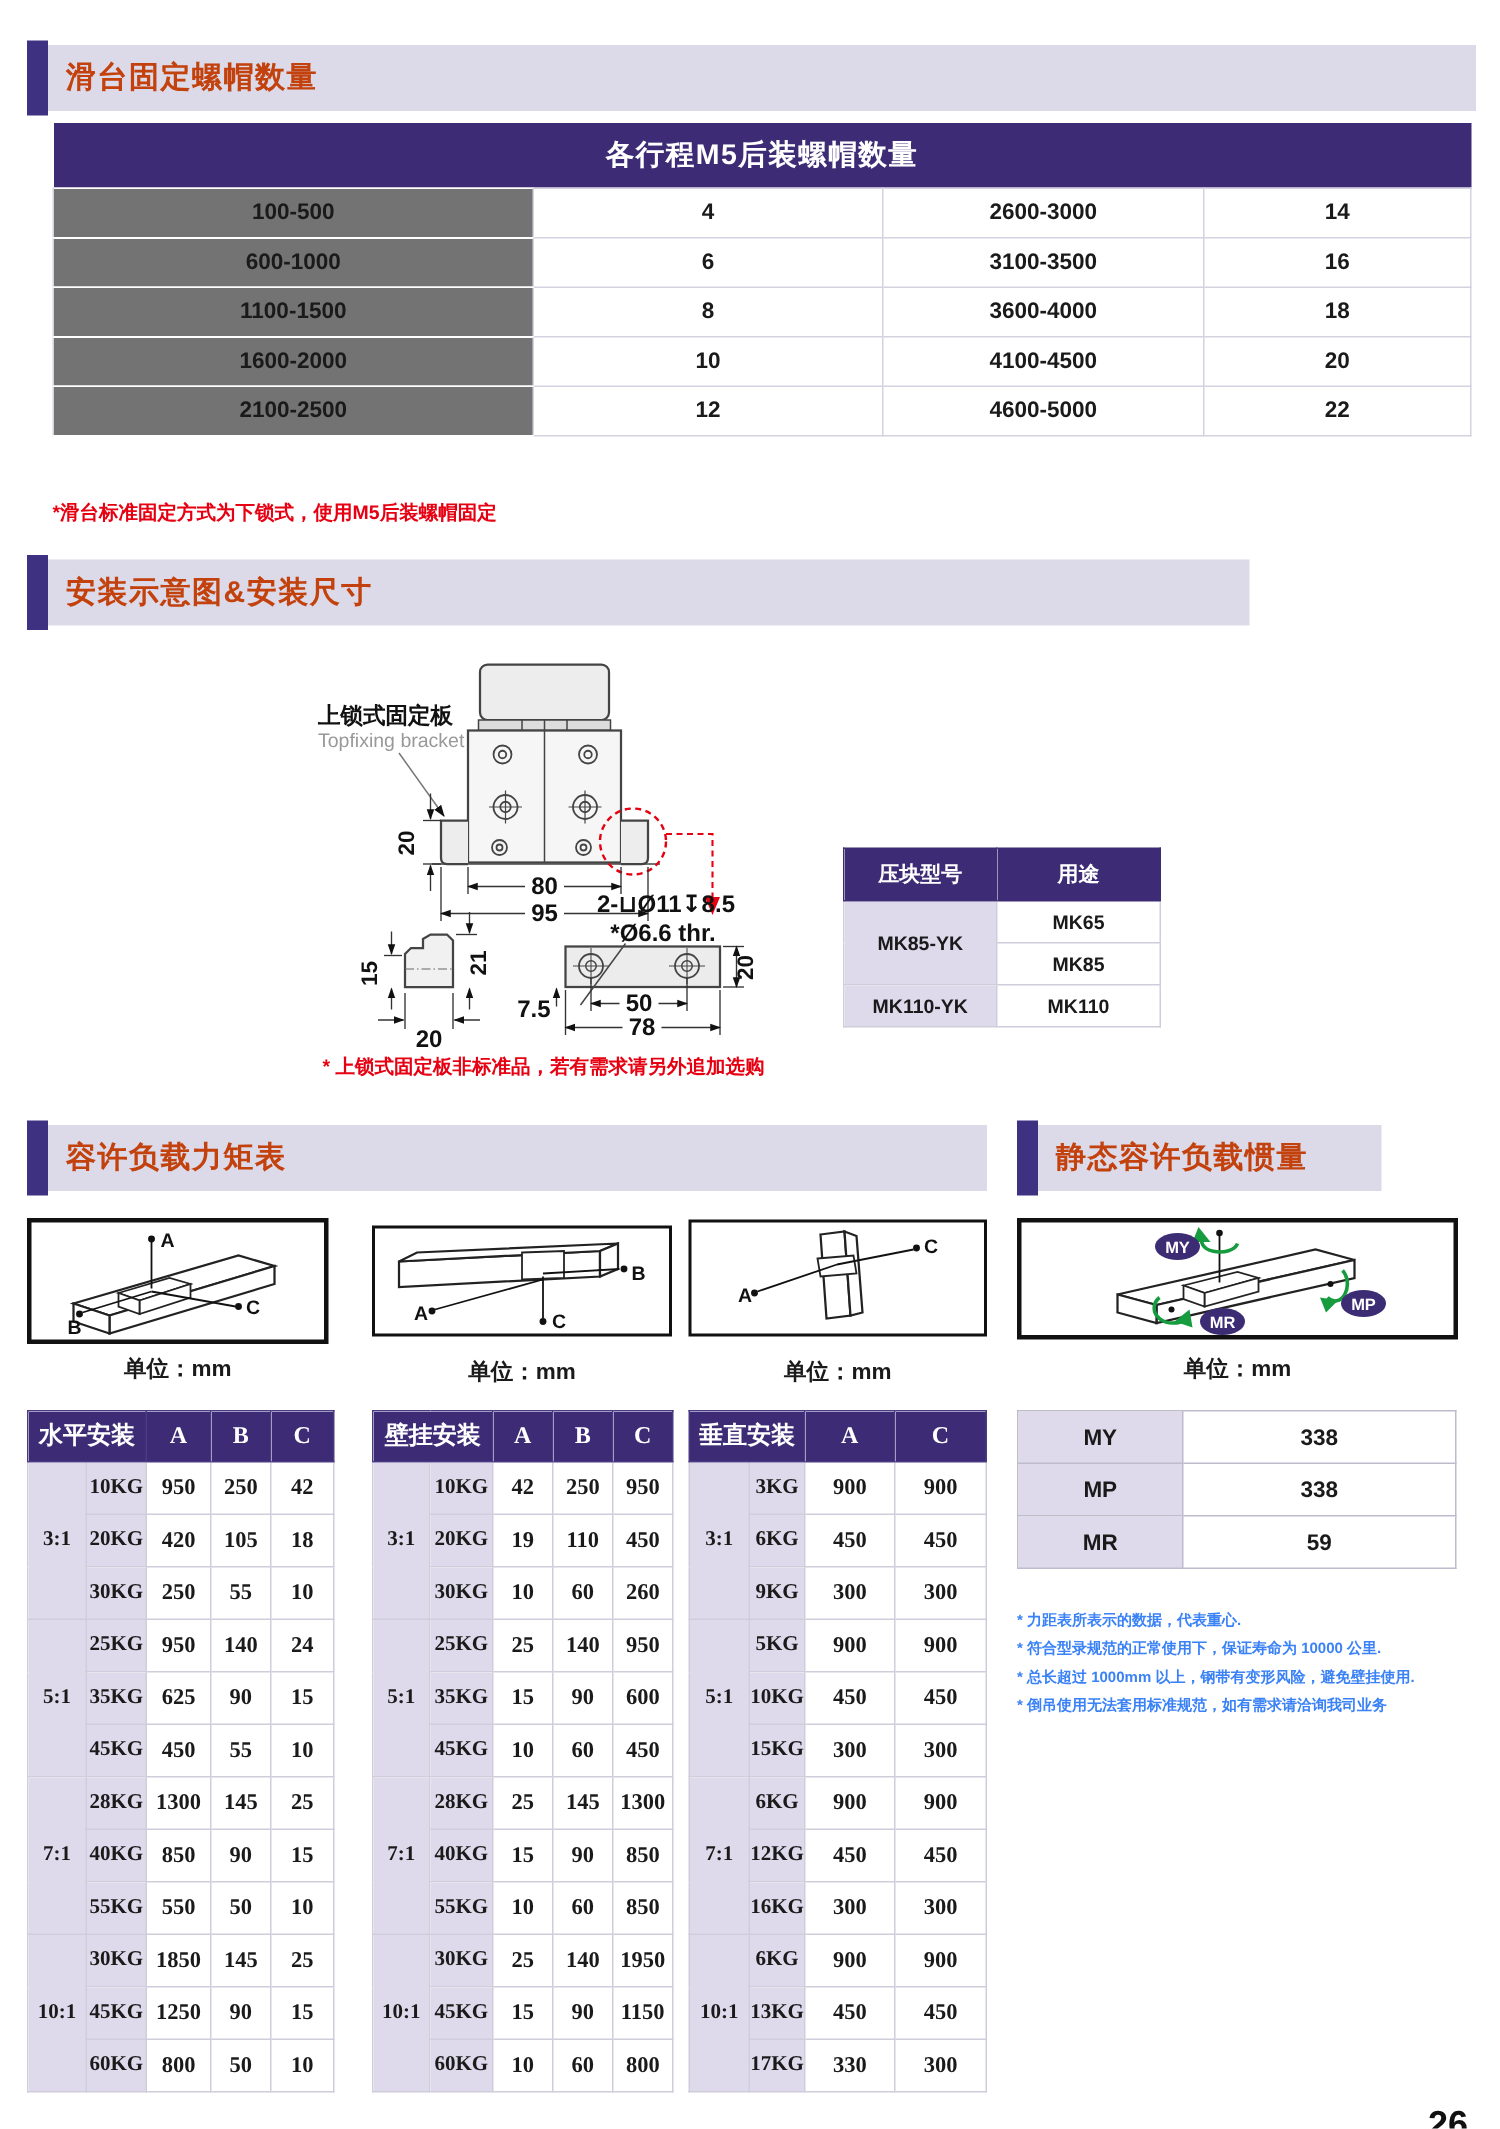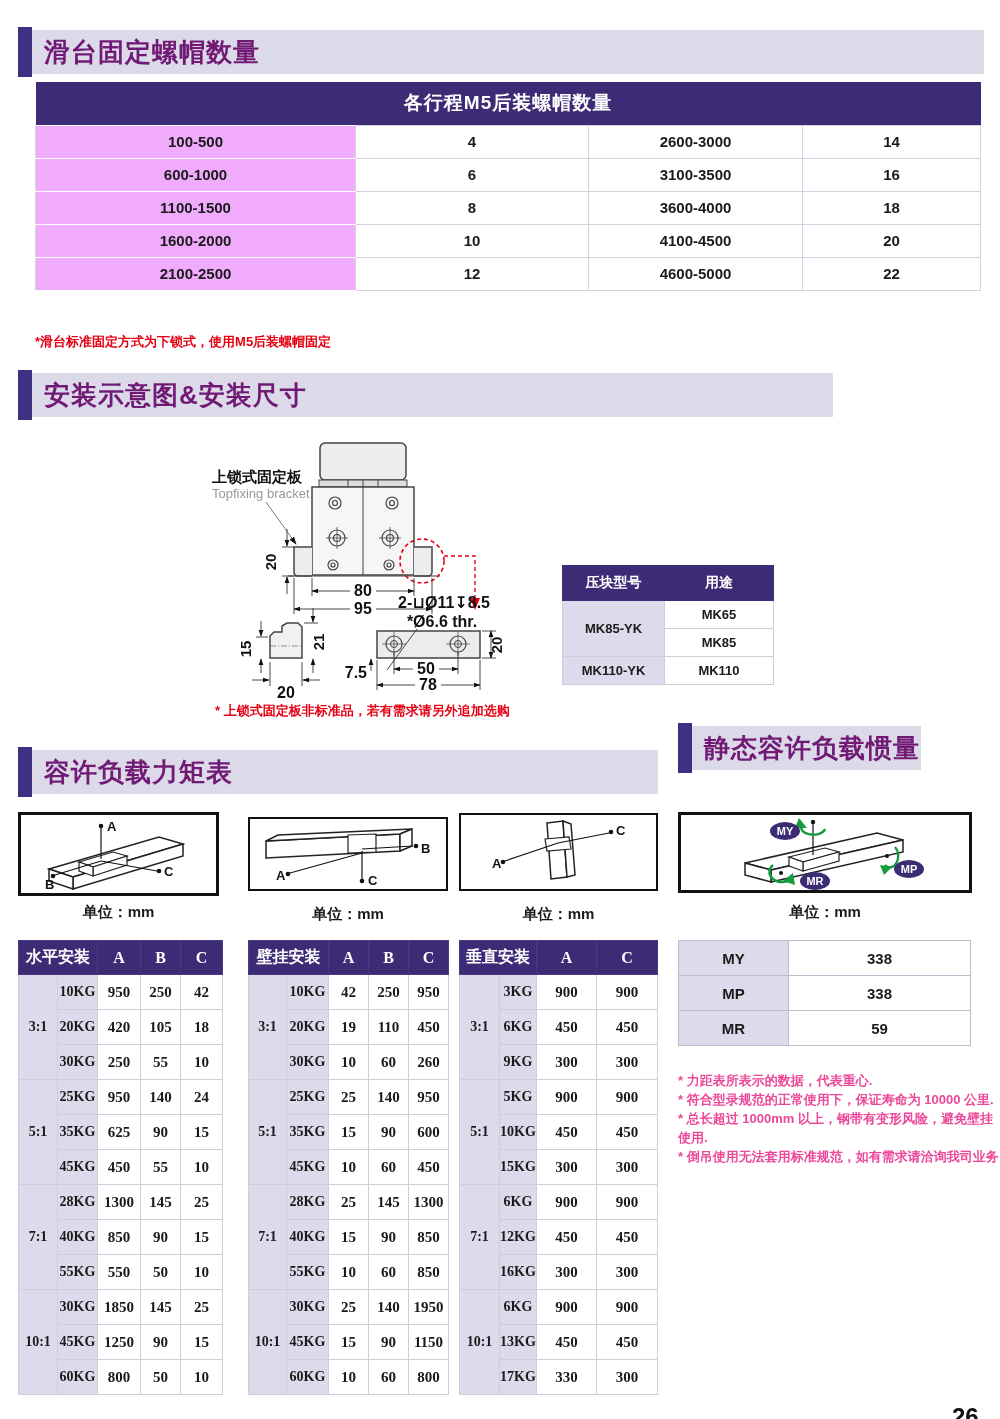--- a/index.html
+++ b/index.html
@@ -6,50 +6,50 @@
 html,body { background:#fff; }
 body {
   width:1000px; height:1419px; position:relative; overflow:hidden;
   font-family:"Liberation Sans","DejaVu Sans",sans-serif; color:#1a1a1a;
 }
 .abs { position:absolute; }
 
 
 .sec-head { position:absolute; height:44px; background:#dcd9e8; }
 .sec-head .bar { position:absolute; left:0; top:-3px; width:14px; height:50px; background:#3f3182; }
-.sec-head .t { position:absolute; left:26px; top:0; line-height:44px; font-size:26px; font-weight:bold; color:#701a75; letter-spacing:1px; white-space:nowrap; }
+.sec-head .t { position:absolute; left:26px; top:0; line-height:44px; font-size:20px; font-weight:bold; color:#c2410c; letter-spacing:1px; white-space:nowrap; }
 
 
 table { border-collapse:collapse; table-layout:fixed; text-align:center; }
 th,td { overflow:hidden; }
 
 .nut-table { position:absolute; left:35px; top:82px; width:945px; }
 .nut-table th.title { background:#3d2c75; color:#fff; height:43px; font-size:19px; font-weight:bold; letter-spacing:1px; }
 .nut-table tr.sub td { background:#dedaeb; height:33px; font-weight:bold; font-size:15px; border:1px solid #fff; }
 .nut-table tbody td { height:33px; font-size:15px; font-weight:bold; background:#fff; border:1px solid #d4d2e0; }
-.nut-table tbody td.lav { background:#f0abfc; border-color:#fff #d4d2e0; }
+.nut-table tbody td.lav { background:#737373; border-color:#fff #d4d2e0; }
 
 .block-table { position:absolute; left:562px; top:565px; width:211px; }
 .block-table th { background:#3d2c75; color:#fff; height:35px; font-size:14px; font-weight:bold; border:1px solid #3d2c75; }
 .block-table td { height:28px; font-size:13px; font-weight:bold; background:#fff; border:1px solid #cfcddb; }
 .block-table td.lav { background:#dedaeb; }
 
 .mount { position:absolute; top:940px;font-family:Liberation Serif, serif; }
 .mount th { background:#3d2c75; color:#fff; height:34px; font-size:16px; font-weight:bold; border:1px solid #4a3a84; }
 .mount td { height:35px; font-size:15px; font-weight:bold; background:#fff; border:1px solid #cfcddb; }
 .mount td.lav { background:#dedaeb; font-size:14px; }
 
 .moment { position:absolute; left:678px; top:940px; width:292px; }
 .moment td { height:35px; font-size:15px; font-weight:bold; background:#fff; border:1px solid #bdbbcc; }
 .moment td.lav { background:#dedaeb; }
 
 .unit-label { position:absolute; font-weight:bold; font-size:15px; text-align:center; }
 
 .rednote { position:absolute; color:#e60012; font-weight:bold; font-size:13px; white-space:nowrap; }
-.notes-list { position:absolute; left:678px; top:1071px; color:#ec4899; font-weight:bold; font-size:13px; line-height:19px; }
+.notes-list { position:absolute; left:678px; top:1071px; color:#3b82f6; font-weight:bold; font-size:10px; line-height:19px; }
 
 .diagram-box { position:absolute; border:3px solid #111; background:#fff; }
 .diagram-box.thin { border-width:2px; }
 
 .pageno { position:absolute; left:952px; top:1403px; font-size:24px; font-weight:bold; color:#111; }
 
 
 svg text { font-family:"Liberation Sans","DejaVu Sans",sans-serif; }
 .dim { font-size:15px; font-weight:bold; fill:#111; }
 .dimbig { font-size:16px; font-weight:bold; fill:#111; }
@@ -263,21 +263,21 @@
       </tr>
     </tbody>
 </table>
 
 <div class="rednote" style="left:215px; top:702px;">* 上锁式固定板非标准品，若有需求请另外追加选购</div>
 
 <div class="sec-head" style="left:18px; top:750px; width:640px;">
   <div class="bar"></div>
   <div class="t">容许负载力矩表</div>
 </div>
-<div class="sec-head" style="left:678px; top:726px; width:243px;">
+<div class="sec-head" style="left:678px; top:750px; width:243px;">
   <div class="bar"></div>
   <div class="t">静态容许负载惯量</div>
 </div>
 
 <div class="diagram-box" style="left:18px; top:812px; width:201px; height:84px;">
   <svg width="195" height="78" viewBox="0 0 195 78">
     <g fill="#fff" stroke="#222" stroke-width="1.5">
       <polygon points="28,54 138,22 162,29 52,62"></polygon>
       <polygon points="52,62 162,29 162,41 52,74"></polygon>
       <polygon points="28,54 52,62 52,74 28,66"></polygon>

